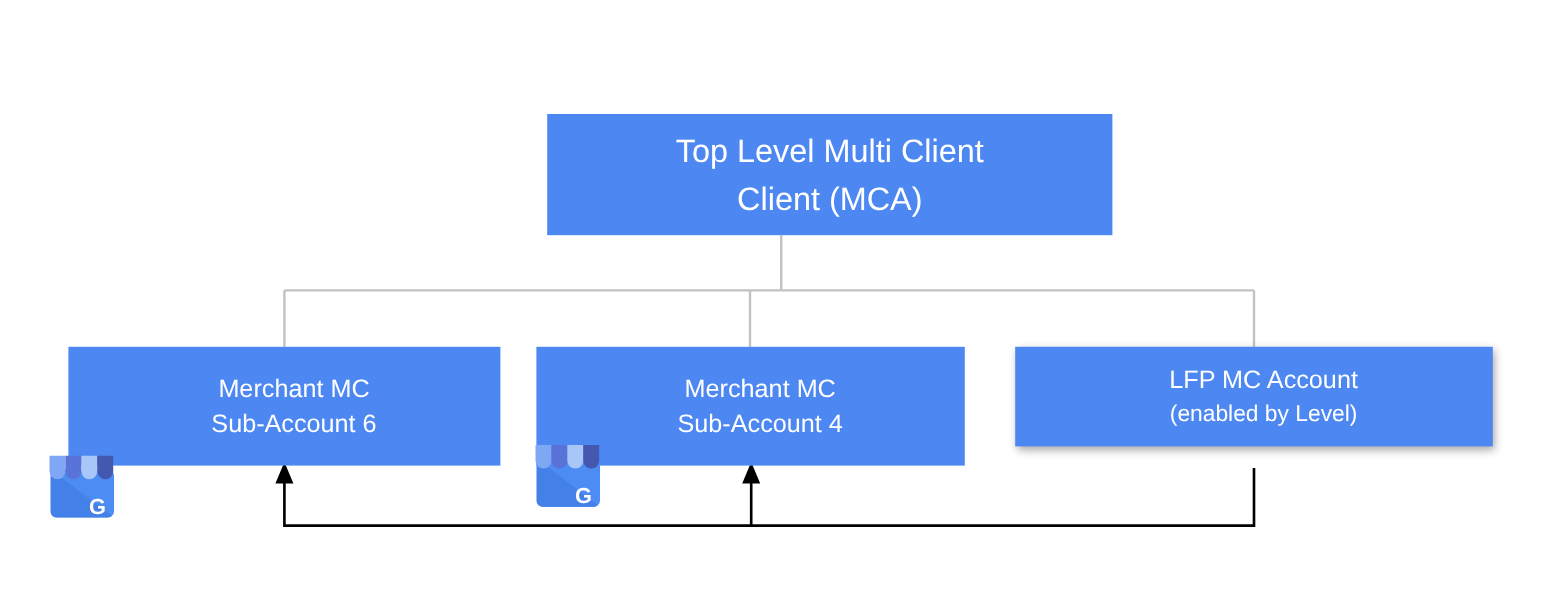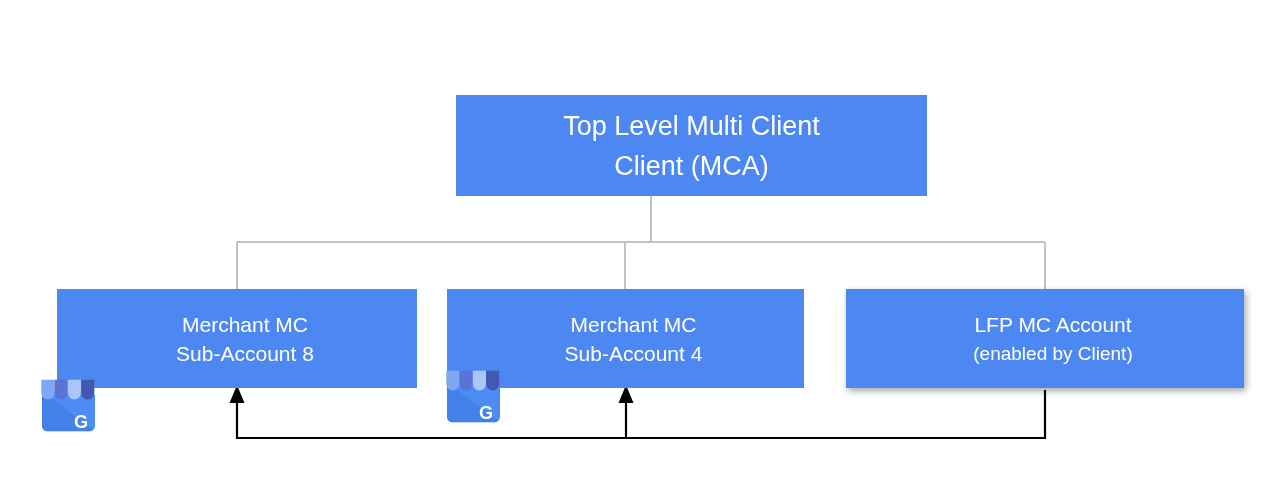--- a/index.html
+++ b/index.html
@@ -30,21 +30,21 @@
   }
   .node .line { display: block; }
   .node-root {
     left: 416px; top: 95px; width: 471px; height: 101px;
     font-size: 27px; line-height: 40px; margin-left: 40px;
   }
   .node-child { font-size: 21px; line-height: 29px; padding-left: 16px; }
   .node-sub1 { left: 57px;  top: 289px; width: 360px; height: 99px; }
   .node-sub2 { left: 447px; top: 289px; width: 357px; height: 99px; }
   .node-lfp  {
-    left: 846px; top: 289px; width: 398px; height: 99px;
+    left: 846px; top: 289px; width: 398px; height: 83px;
     box-shadow: 2px 3px 7px rgba(0,0,0,0.35);
   }
   .node-lfp .line2 { font-size: 19px; }
   .gbp-icon {
     position: absolute;
     width: 67px; height: 67px;
   }
   .gbp-icon-1 { left: 35px;  top: 370px; }
   .gbp-icon-2 { left: 440px; top: 361px; }
 </style>
@@ -73,31 +73,31 @@
     </g>
   </svg>
 
   <div class="node node-root">
     <span class="line line1">Top Level Multi Client</span>
     <span class="line line2">Client (MCA)</span>
   </div>
 
   <div class="node node-child node-sub1">
     <span class="line line1">Merchant MC</span>
-    <span class="line line2">Sub-Account 8</span>
+    <span class="line line2">Sub-Account 6</span>
   </div>
 
   <div class="node node-child node-sub2">
     <span class="line line1">Merchant MC</span>
     <span class="line line2">Sub-Account 4</span>
   </div>
 
   <div class="node node-child node-lfp">
     <span class="line line1">LFP MC Account</span>
-    <span class="line line2">(enabled by Client)</span>
+    <span class="line line2">(enabled by Level)</span>
   </div>
 
   <svg class="gbp-icon gbp-icon-1" viewBox="0 0 48 48" xmlns="http://www.w3.org/2000/svg">
     <defs>
       <clipPath id="bodyClip1">
           <rect x="5" y="15" width="38" height="29" rx="4"></rect>
         </clipPath>
     </defs>
     <g clip-path="url(#bodyClip1)">
       <rect x="5" y="15" width="38" height="29" fill="#4d8cf3"></rect>

